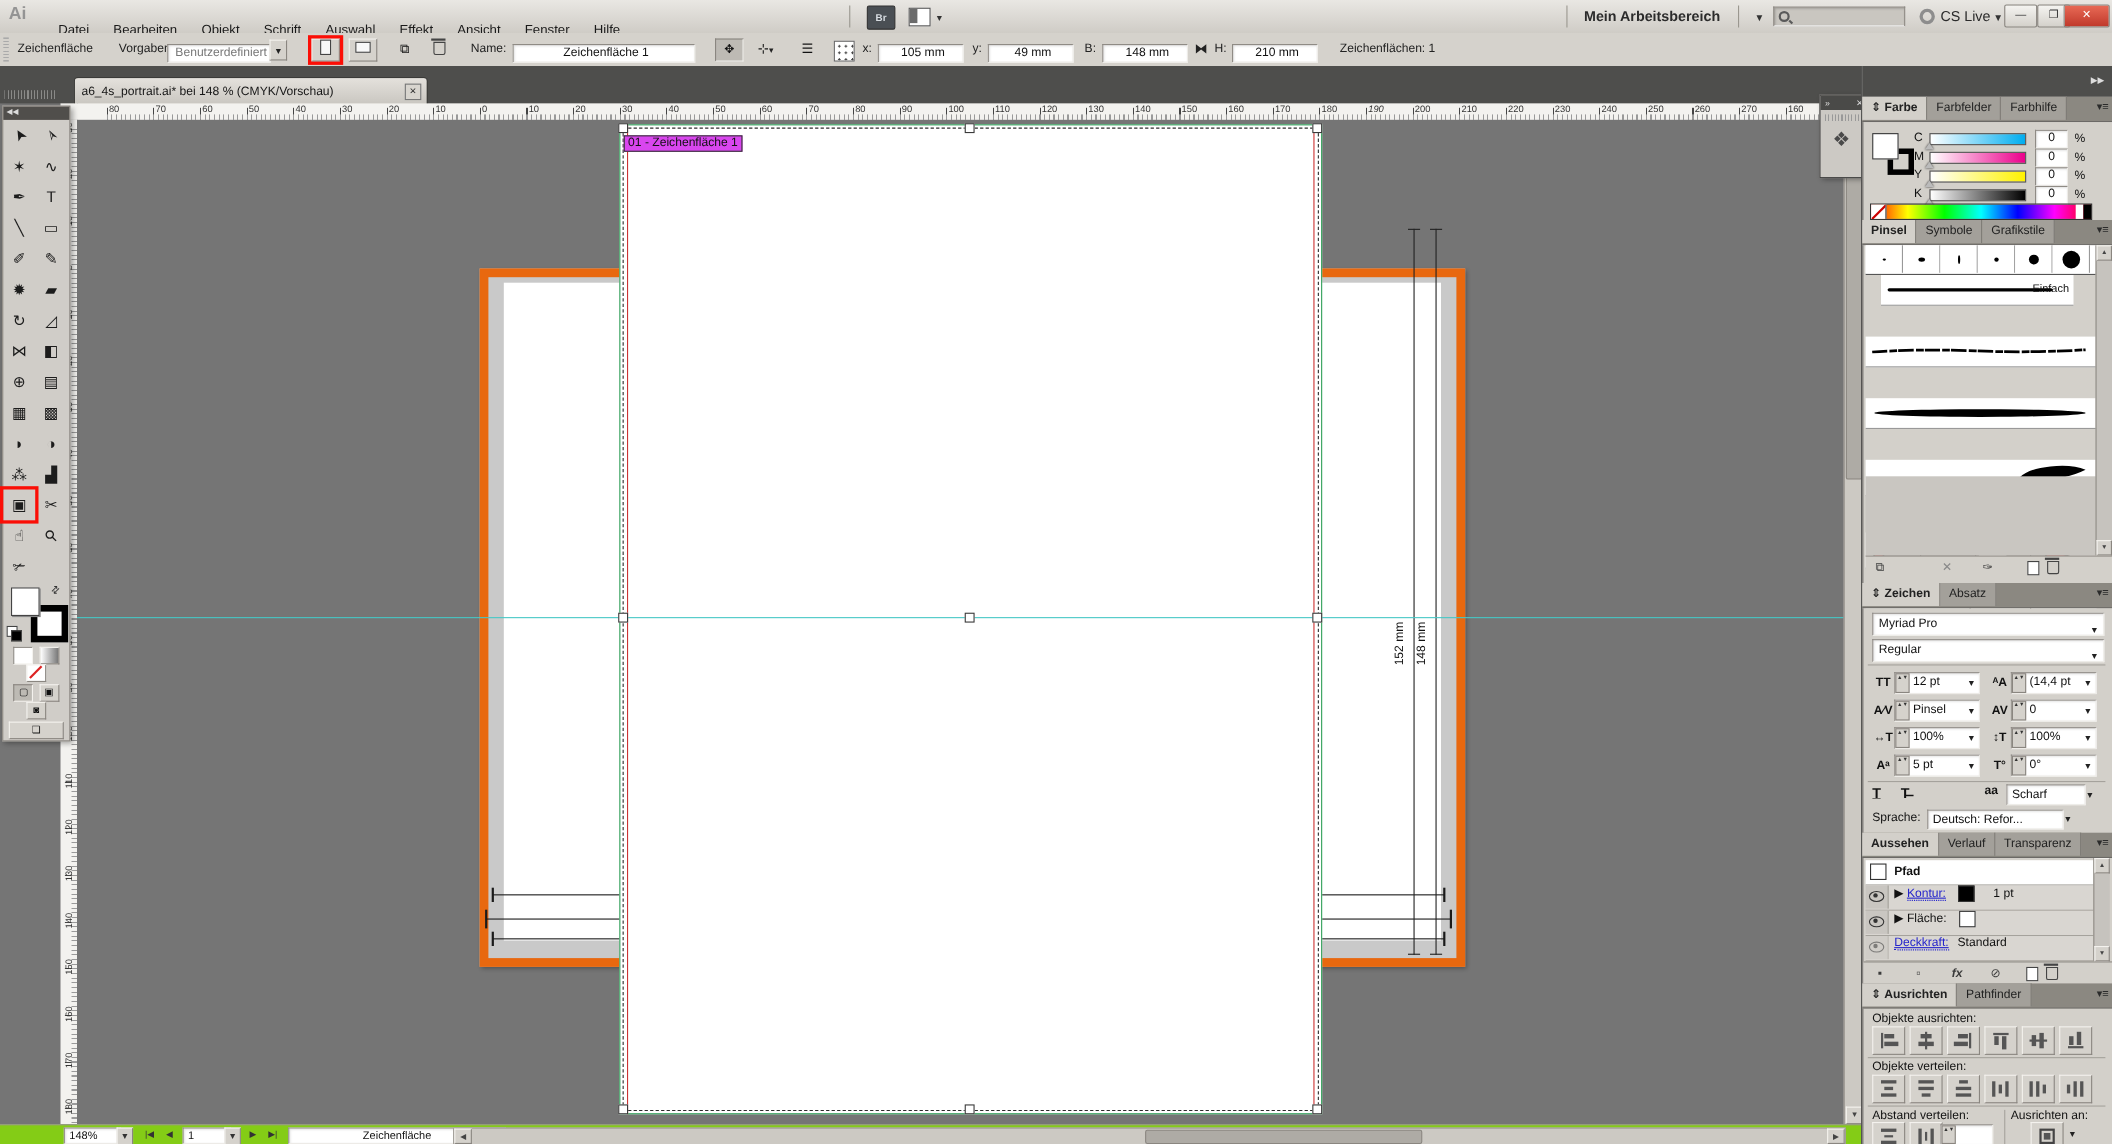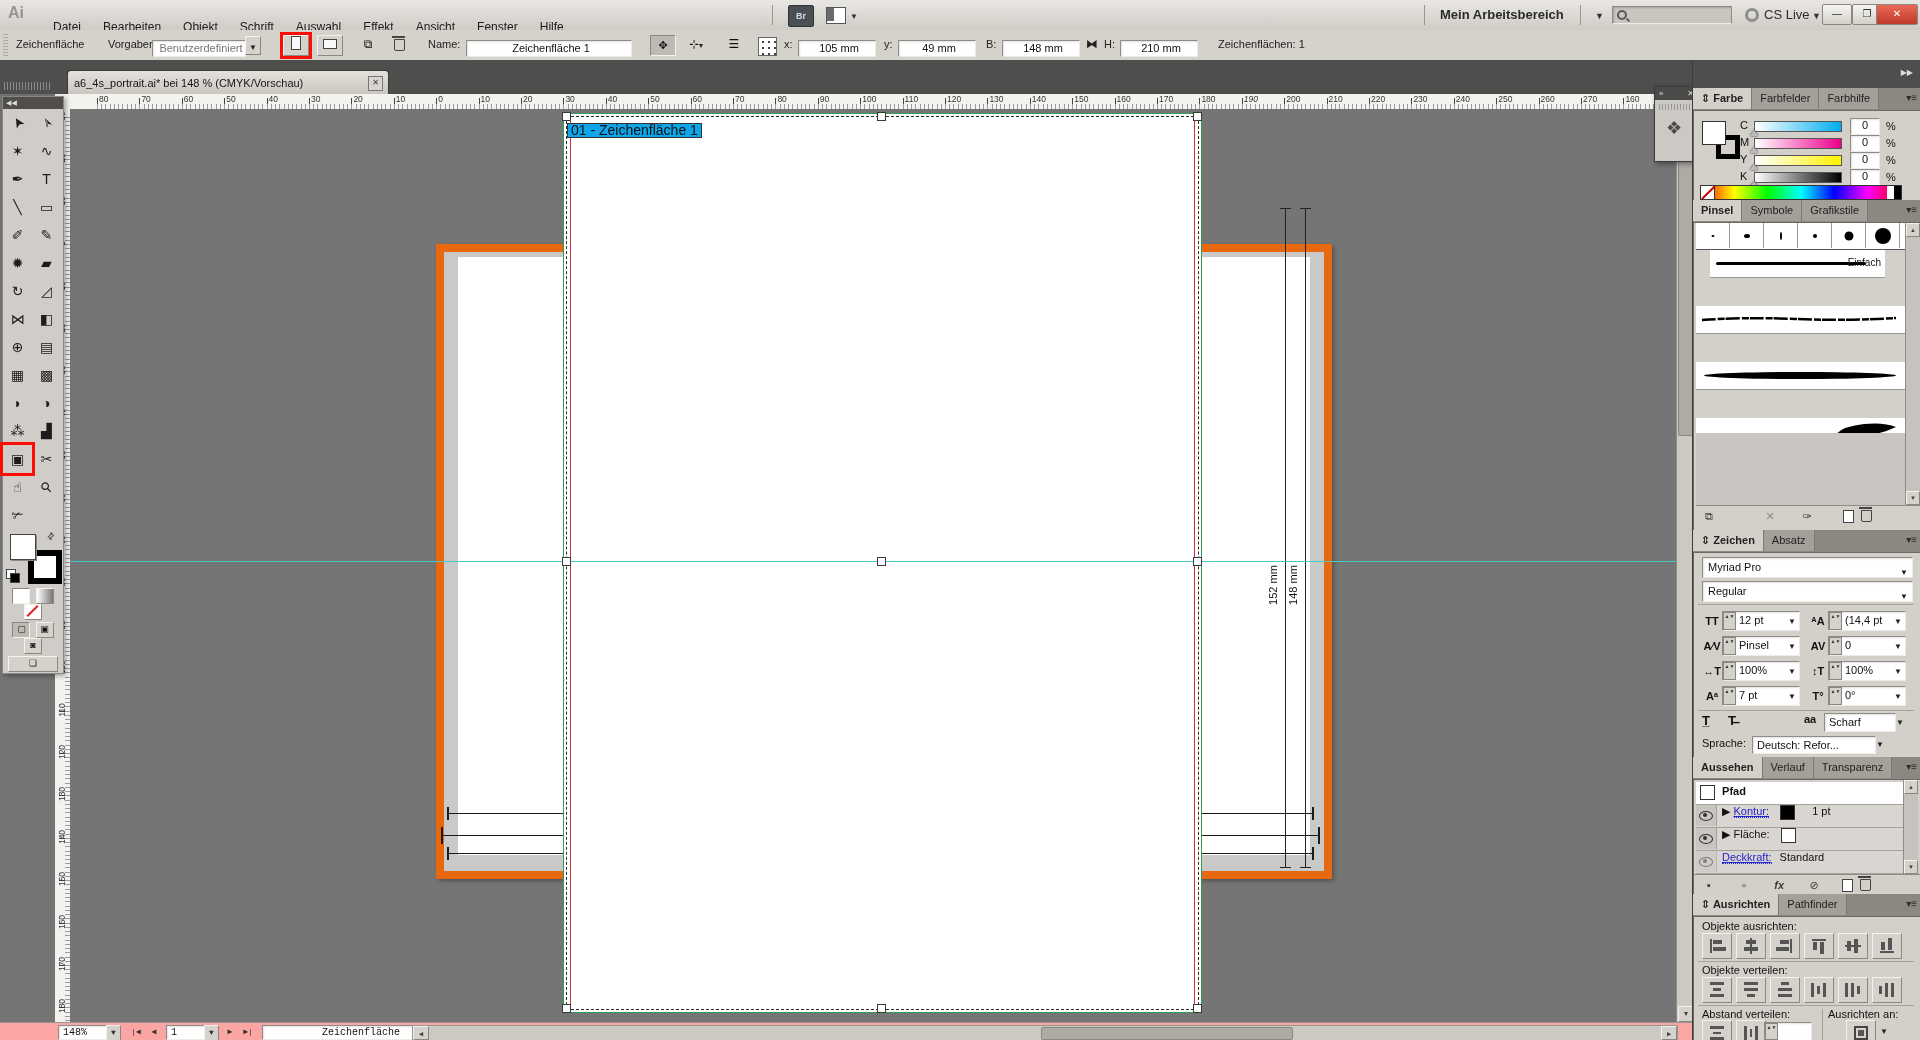--- a/index.html
+++ b/index.html
@@ -61,32 +61,32 @@
   #artboard{left:493px;top:4px;width:637px;height:898px;background:#fff;border:1px solid #2e9e57;}
   .bleedline{top:4px;width:1px;height:900px;background:#cc3333;}
   .mline{top:99px;width:1px;height:660px;background:#222;}
   .mtick{width:11px;height:1px;background:#222;}
   .mlabel{font-size:11px;color:#111;transform:rotate(-90deg);transform-origin:center;white-space:nowrap;}
   .dimline{height:1px;background:#1a1a1a;}
   .dimtick{width:2px;height:13px;background:#1a1a1a;}
   #guide{left:0;top:452px;width:1606px;height:1px;background:#46c8c6;}
   #marquee{left:496px;top:7px;width:631px;height:892px;border:1px dashed #2b2b2b;}
   .handle{width:7px;height:7px;background:#fff;border:1px solid #3a3a3a;}
-  #ab-label{left:497px;top:14px;height:13px;line-height:13px;background:#0ea5e9;border:1px solid #333;font-size:14px;padding:0 3px;color:#111;white-space:nowrap;}
+  #ab-label{left:497px;top:14px;height:13px;line-height:13px;background:#d946ef;border:1px solid #333;font-size:11px;padding:0 3px;color:#111;white-space:nowrap;}
   
   #vscroll{left:1676px;top:94px;width:16px;height:928px;background:#ccc9c3;border-left:1px solid #8f8b85;}
   .scr-btn{width:14px;height:14px;text-align:center;font-size:7px;line-height:14px;color:#444;background:#d5d2cc;border:1px solid #f4f2ee;border-right-color:#8a8680;border-bottom-color:#8a8680;}
   #vthumb{left:1px;top:40px;width:13px;height:300px;background:#aeaba5;border:1px solid #8a8680;border-radius:2px;}
   
   #floatpanel{left:1654px;top:86px;width:42px;height:74px;background:#ccc9c4;border:1px solid #3c3c3c;box-shadow:2px 2px 5px rgba(0,0,0,.4);}
   #floatpanel-h{position:absolute;left:0;top:0;width:100%;height:13px;background:#4a4a48;color:#ddd;font-size:8px;line-height:13px;}
   #fp-grip{position:absolute;left:4px;top:17px;width:34px;height:6px;background:repeating-linear-gradient(90deg,#999 0 1px,transparent 1px 3px);}
   #fp-icon{position:absolute;left:11px;top:30px;font-size:18px;color:#4a4a4a;}
   
-  #statusbar{left:0;top:1022px;width:1692px;height:18px;background:#fca5a5;border-top:1px solid #9a968f;font-size:10px;font-family:Liberation Mono, monospace;}
+  #statusbar{left:0;top:1022px;width:1692px;height:18px;background:#84cc16;border-top:1px solid #9a968f;font-size:10px;}
   .sb-box{top:2px;height:13px;line-height:13px;padding:0 4px;}
   .sb-arrow{top:2px;width:16px;height:14px;text-align:center;line-height:13px;font-size:8px;color:#333;}
   #hs-track{left:412px;top:2px;width:1264px;height:14px;background:#ccc9c3;border:1px solid #9a968f;}
   #hs-thumb{left:628px;top:1px;width:250px;height:11px;background:#aeaba5;border:1px solid #8a8680;border-radius:2px;}
   
   #tools{left:2px;top:96px;width:60px;background:#d0cdc8;border:1px solid #8b8781;box-shadow:2px 2px 5px rgba(0,0,0,.35);}
   #tools-collapse{height:12px;background:#504e4b;color:#ddd;font-size:7px;line-height:12px;padding-left:3px;}
   #tools-grid{position:relative;}
   .tool{position:relative;display:inline-block;width:29px;height:28px;text-align:center;line-height:28px;font-size:14px;color:#1c1c1c;vertical-align:top;}
   .tool span{display:inline-block;}
@@ -523,21 +523,21 @@
         <div class="zcombo sunken" style="top:4px;line-height:18px;padding-left:5px"><span>Myriad Pro</span><span class="caret">▼</span></div>
         <div class="zcombo sunken" style="top:28px;line-height:18px;padding-left:5px"><span>Regular</span><span class="caret">▼</span></div>
         <div class="abs" style="left:4px;top:51px;width:216px;height:1px;background:#a5a29c"></div>
         <div id="zrows">
             <div class="zrow" style="left: 8px; top: 58px;"><span class="zico">TT</span><span class="zfield sunken"><span class="updown"><span>▲</span><span>▼</span></span><span class="val">12 pt</span><span class="caret">▼</span></span></div>
             <div class="zrow" style="left: 114px; top: 58px;"><span class="zico">ᴬA</span><span class="zfield sunken"><span class="updown"><span>▲</span><span>▼</span></span><span class="val">(14,4 pt</span><span class="caret">▼</span></span></div>
             <div class="zrow" style="left: 8px; top: 83px;"><span class="zico">A⁄V</span><span class="zfield sunken"><span class="updown"><span>▲</span><span>▼</span></span><span class="val">Pinsel</span><span class="caret">▼</span></span></div>
             <div class="zrow" style="left: 114px; top: 83px;"><span class="zico">AV</span><span class="zfield sunken"><span class="updown"><span>▲</span><span>▼</span></span><span class="val">0</span><span class="caret">▼</span></span></div>
             <div class="zrow" style="left: 8px; top: 108px;"><span class="zico">↔T</span><span class="zfield sunken"><span class="updown"><span>▲</span><span>▼</span></span><span class="val">100%</span><span class="caret">▼</span></span></div>
             <div class="zrow" style="left: 114px; top: 108px;"><span class="zico">↕T</span><span class="zfield sunken"><span class="updown"><span>▲</span><span>▼</span></span><span class="val">100%</span><span class="caret">▼</span></span></div>
-            <div class="zrow" style="left: 8px; top: 133px;"><span class="zico">Aᵃ</span><span class="zfield sunken"><span class="updown"><span>▲</span><span>▼</span></span><span class="val">7 pt</span><span class="caret">▼</span></span></div>
+            <div class="zrow" style="left: 8px; top: 133px;"><span class="zico">Aᵃ</span><span class="zfield sunken"><span class="updown"><span>▲</span><span>▼</span></span><span class="val">5 pt</span><span class="caret">▼</span></span></div>
             <div class="zrow" style="left: 114px; top: 133px;"><span class="zico">T°</span><span class="zfield sunken"><span class="updown"><span>▲</span><span>▼</span></span><span class="val">0°</span><span class="caret">▼</span></span></div>
           </div>
         <div class="abs" style="left:4px;top:157px;width:216px;height:1px;background:#a5a29c"></div>
         <div class="zrow" style="left:8px;top:160px"><span style="font-weight:bold;font-size:13px">T̲</span></div>
         <div class="zrow" style="left:34px;top:160px"><span style="font-weight:bold;font-size:13px">T̶</span></div>
         <div class="zrow" style="left:110px;top:160px"><span style="font-weight:bold">aa</span></div>
         <div class="abs sunken" style="left:130px;top:160px;width:66px;height:17px;line-height:17px;padding-left:4px">Scharf</div>
         <div class="abs caret" style="left:202px;top:165px">▼</div>
         <div class="zrow" style="left:8px;top:184px">Sprache:</div>
         <div class="abs sunken" style="left:58px;top:183px;width:118px;height:16px;line-height:16px;padding-left:4px">Deutsch: Refor...</div>

